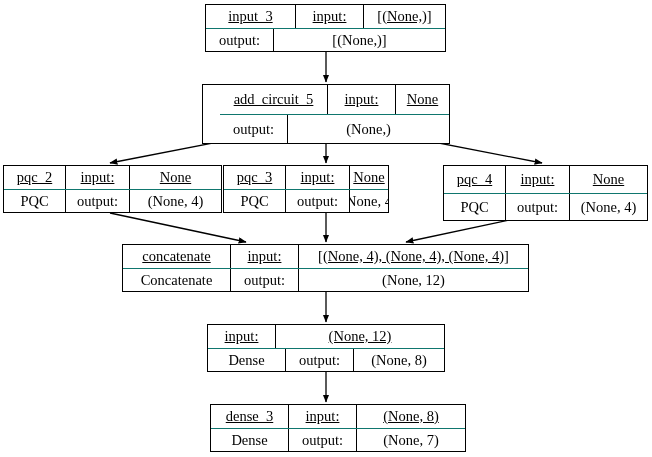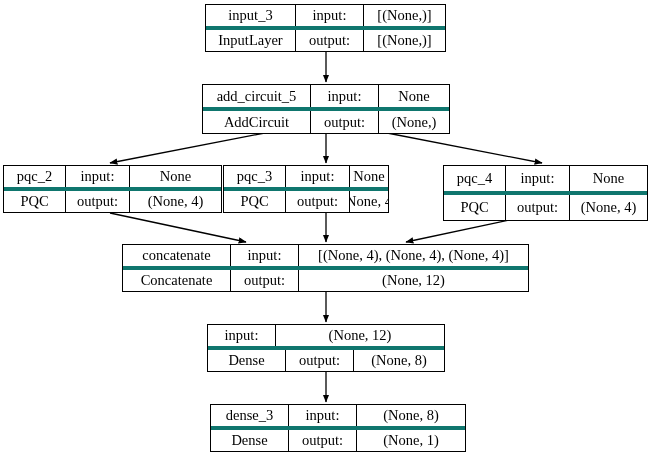--- a/index.html
+++ b/index.html
@@ -31,21 +31,22 @@
     display: flex;
     flex-direction: column;
   }
   .node-row {
     display: flex;
     flex-direction: row;
     flex: 1 1 0;
     min-height: 0;
   }
   .node-row.top {
-    border-bottom: 4px solid #0f766e;
+    border-bottom: 1px solid #0f766e;
+    text-decoration: underline;
   }
   .cell {
     display: flex;
     align-items: center;
     justify-content: center;
     font-size: 14.5px;
     line-height: 1;
     color: #000000;
     white-space: nowrap;
     box-sizing: border-box;
@@ -80,33 +81,31 @@
   </svg>
 
   <div id="node-layer">
       <div class="node" style="left: 205px; top: 4px; width: 241px; height: 48px;">
         <div class="node-row top">
           <div class="cell c-name" style="width: 90px; flex: 0 0 90px;">input_3</div>
           <div class="cell c-label" style="width: 68px; flex: 0 0 68px;">input:</div>
           <div class="cell c-shape" style="flex: 1 1 auto;">[(None,)]</div>
         </div>
         <div class="node-row bottom">
-          <div class="cell c-name" style="width: 90px; flex: 0 0 90px;">InputLayer</div>
           <div class="cell c-label" style="width: 68px; flex: 0 0 68px;">output:</div>
           <div class="cell c-shape" style="flex: 1 1 auto;">[(None,)]</div>
         </div>
       </div>
-      <div class="node" style="left: 202px; top: 84px; width: 248px; height: 50px;">
+      <div class="node" style="left: 202px; top: 84px; width: 248px; height: 60px; padding-left: 17px;">
         <div class="node-row top">
           <div class="cell c-name" style="width: 108px; flex: 0 0 108px;">add_circuit_5</div>
           <div class="cell c-label" style="width: 68px; flex: 0 0 68px;">input:</div>
           <div class="cell c-shape" style="flex: 1 1 auto;">None</div>
         </div>
         <div class="node-row bottom">
-          <div class="cell c-name" style="width: 108px; flex: 0 0 108px;">AddCircuit</div>
           <div class="cell c-label" style="width: 68px; flex: 0 0 68px;">output:</div>
           <div class="cell c-shape" style="flex: 1 1 auto;">(None,)</div>
         </div>
       </div>
       <div class="node" style="left: 3px; top: 165px; width: 219px; height: 48px;">
         <div class="node-row top">
           <div class="cell c-name" style="width: 62px; flex: 0 0 62px;">pqc_2</div>
           <div class="cell c-label" style="width: 64px; flex: 0 0 64px;">input:</div>
           <div class="cell c-shape" style="flex: 1 1 auto;">None</div>
         </div>
@@ -165,18 +164,18 @@
       </div>
       <div class="node" style="left: 210px; top: 404px; width: 256px; height: 48px;">
         <div class="node-row top">
           <div class="cell c-name" style="width: 78px; flex: 0 0 78px;">dense_3</div>
           <div class="cell c-label" style="width: 68px; flex: 0 0 68px;">input:</div>
           <div class="cell c-shape" style="flex: 1 1 auto;">(None, 8)</div>
         </div>
         <div class="node-row bottom">
           <div class="cell c-name" style="width: 78px; flex: 0 0 78px;">Dense</div>
           <div class="cell c-label" style="width: 68px; flex: 0 0 68px;">output:</div>
-          <div class="cell c-shape" style="flex: 1 1 auto;">(None, 1)</div>
+          <div class="cell c-shape" style="flex: 1 1 auto;">(None, 7)</div>
         </div>
       </div>
     </div>
 
 </div>
 
 </body></html>

